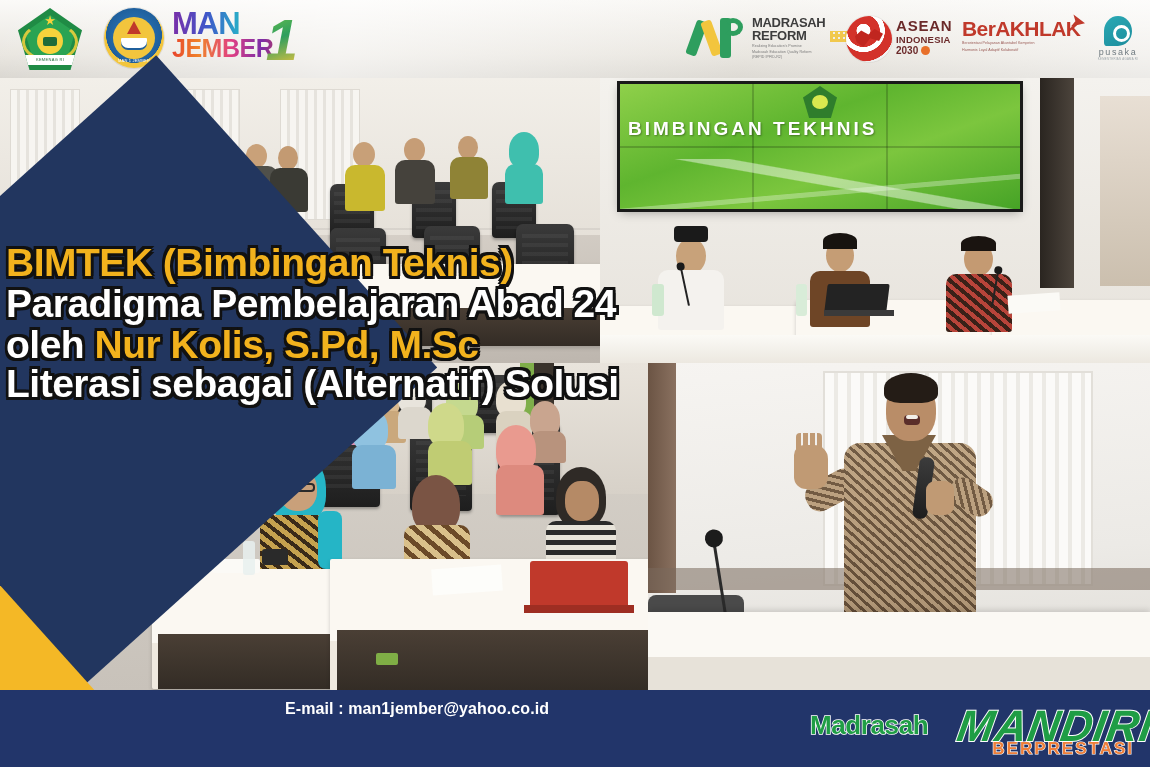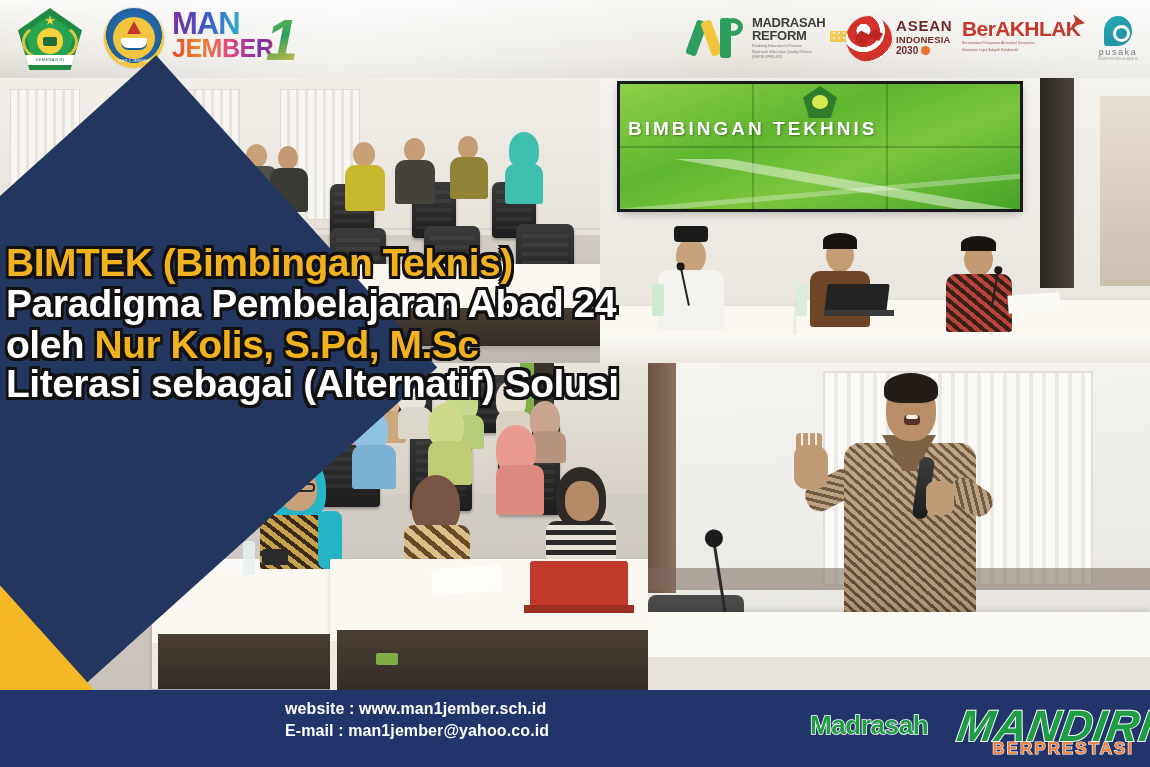--- a/index.html
+++ b/index.html
@@ -595,21 +595,20 @@
 
   <div class="title-wrap">
     <div class="tl tl-1">BIMTEK (Bimbingan Teknis)</div>
     <div class="tl tl-2">Paradigma Pembelajaran Abad 24</div>
     <div class="tl tl-4"><span>oleh </span><span class="spk">Nur Kolis, S.Pd, M.Sc</span></div>
     <div class="tl tl-3">Literasi sebagai (Alternatif) Solusi</div>
   </div>
 
   <div class="footer">
     <div class="footer-contact">
-      <div>website : www.man1jember.sch.id</div>
       <div>E-mail : man1jember@yahoo.co.id</div>
     </div>
     <div class="mm-logo">
       <div class="mm-madrasah">Madrasah</div>
       <div class="mm-mandiri">MANDIRI</div>
       <div class="mm-berprestasi">BERPRESTASI</div>
     </div>
   </div>
 
 </div>

